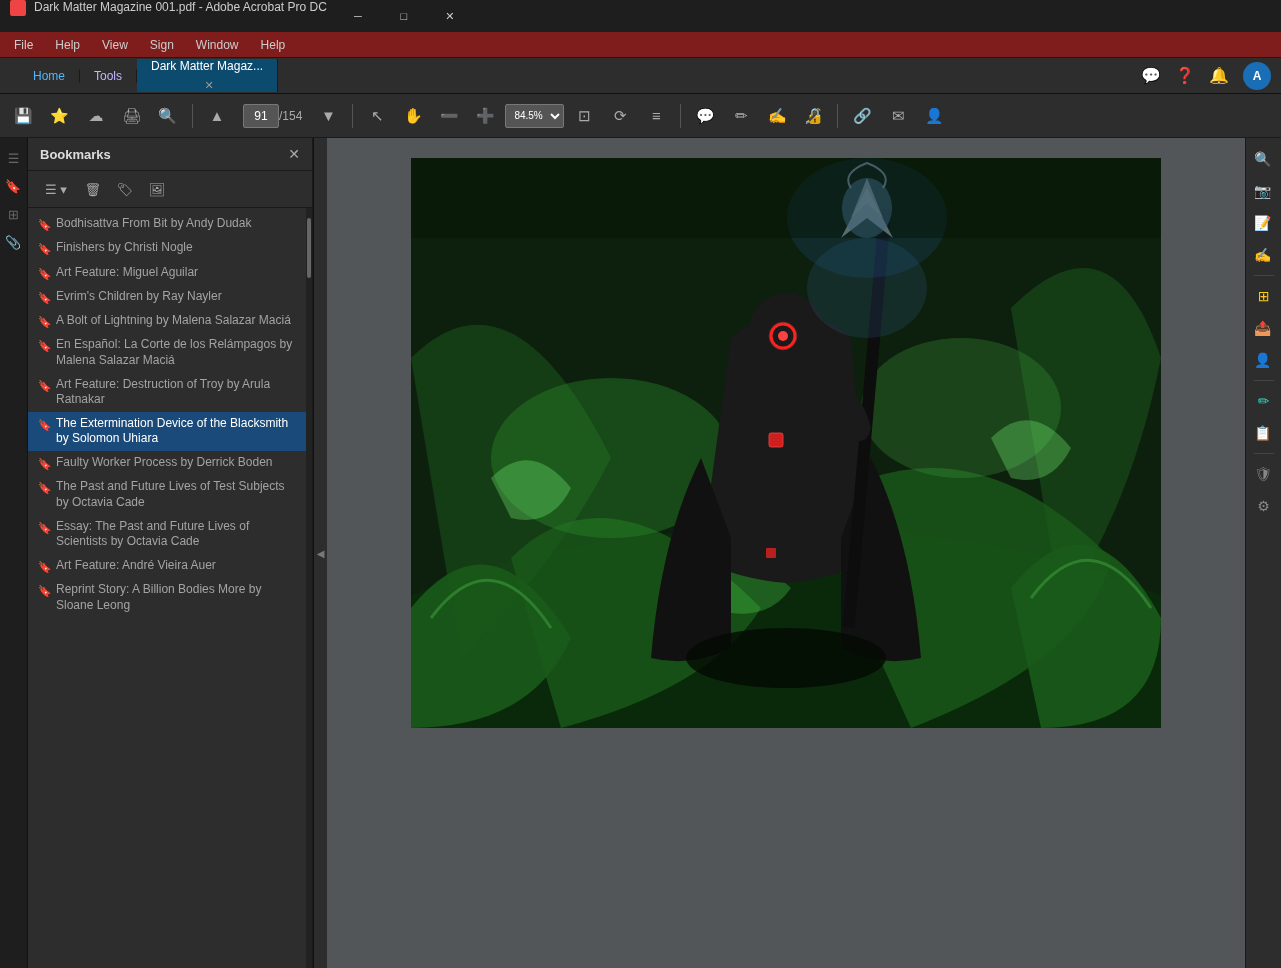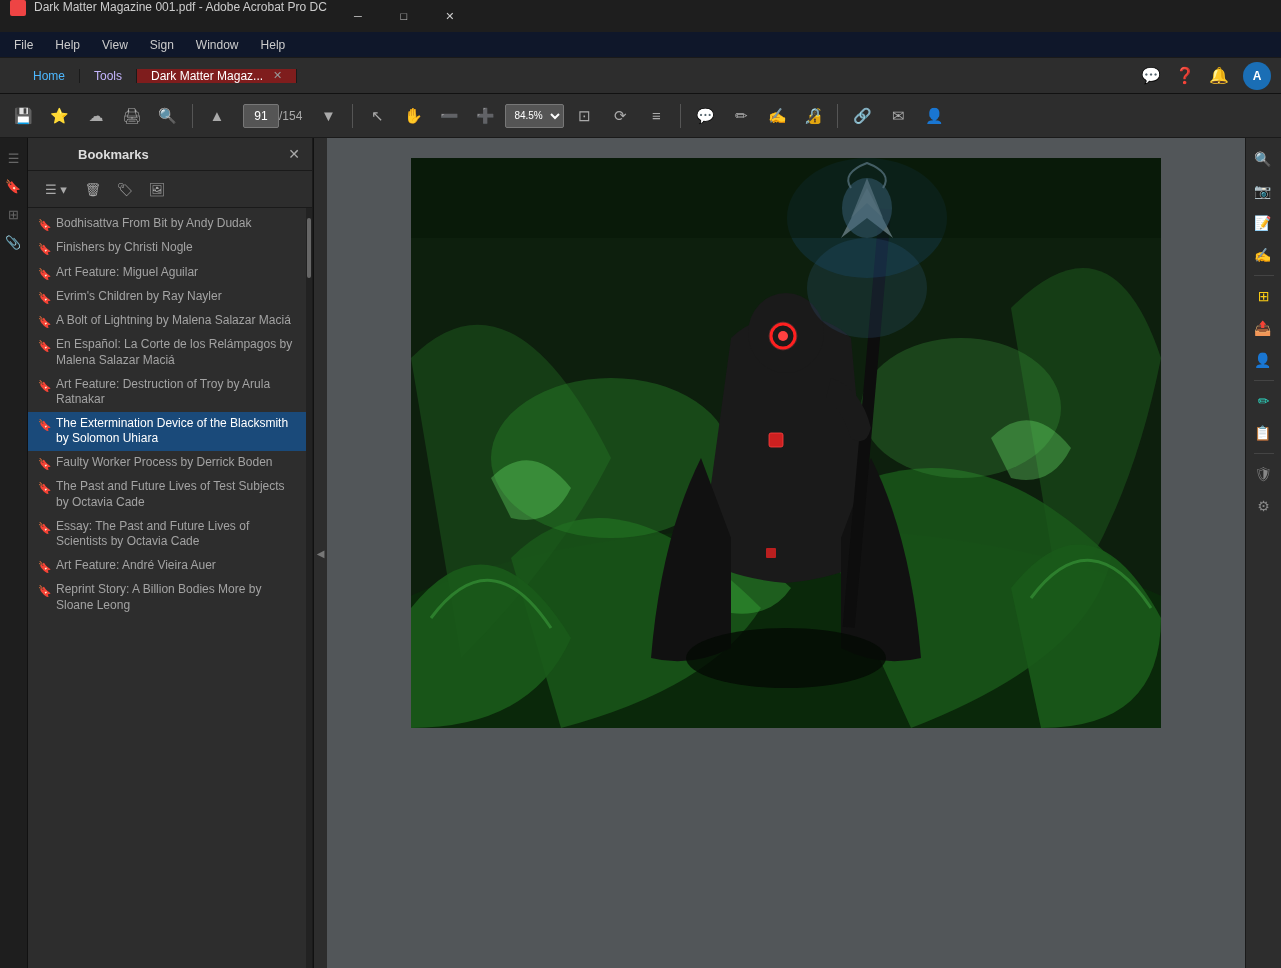--- a/index.html
+++ b/index.html
@@ -25,21 +25,21 @@
     }
     #titlebar .window-controls { display: flex; gap: 0; }
     #titlebar .win-btn {
       width: 46px; height: 32px;
       display: flex; align-items: center; justify-content: center;
       cursor: pointer; color: #ccc; font-size: 11px;
     }
 
     
     #menubar {
-      background: #0f172a;
+      background: #7f1d1d;
       height: 26px;
       display: flex;
       align-items: center;
       padding: 0 4px;
       gap: 2px;
       color: #ccc;
       font-size: 12px;
       border-bottom: 1px solid #1a1a1a;
     }
     .menu-item {
@@ -59,21 +59,21 @@
     }
     .tab {
       display: flex; align-items: center;
       padding: 0 14px;
       cursor: pointer;
       font-size: 12px;
       color: #c4b5fd;
       border-right: 1px solid #1a1a1a;
       gap: 6px;
     }
-    .tab.active { background: #7f1d1d; color: #fff; }
+    .tab.active { background: #0c4a6e; color: #fff; flex-direction: column; }
     .tab.home { color: #4db8ff; }
     .tab-close { color: #999; font-size: 11px; cursor: pointer; margin-left: 4px; }
     #tabbar-right {
       margin-left: auto;
       display: flex; align-items: center;
       padding-right: 10px;
       gap: 14px;
     }
     .tab-right-icon { color: #aaa; cursor: pointer; font-size: 16px; }
     .avatar {
@@ -129,21 +129,21 @@
       border-right: 1px solid #1a1a1a;
       display: flex;
       flex-direction: column;
       flex-shrink: 0;
     }
     #panel-header {
       display: flex; align-items: center; justify-content: space-between;
       padding: 8px 12px;
       border-bottom: 1px solid #1a1a1a;
     }
-    #panel-title { color: #ddd; font-size: 13px; font-weight: 600; margin-left: 38px; }
+    #panel-title { color: #ddd; font-size: 13px; font-weight: 600; }
     #panel-close { cursor: pointer; color: #aaa; font-size: 14px; }
     #panel-toolbar {
       display: flex; align-items: center; gap: 6px;
       padding: 6px 10px;
       border-bottom: 1px solid #1a1a1a;
     }
     .panel-tb-btn {
       width: 26px; height: 24px;
       display: flex; align-items: center; justify-content: center;
       cursor: pointer; color: #aaa; font-size: 13px; border-radius: 2px;

